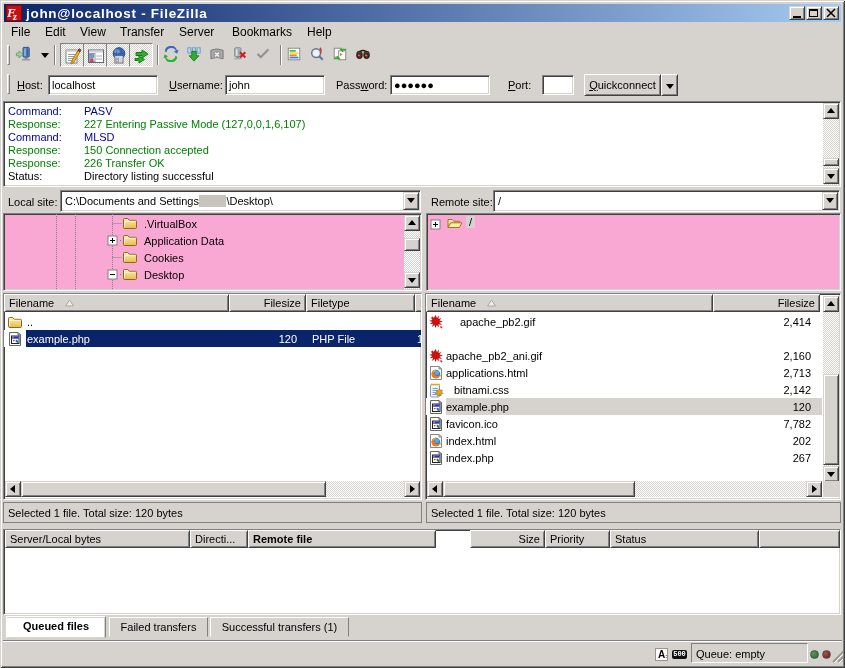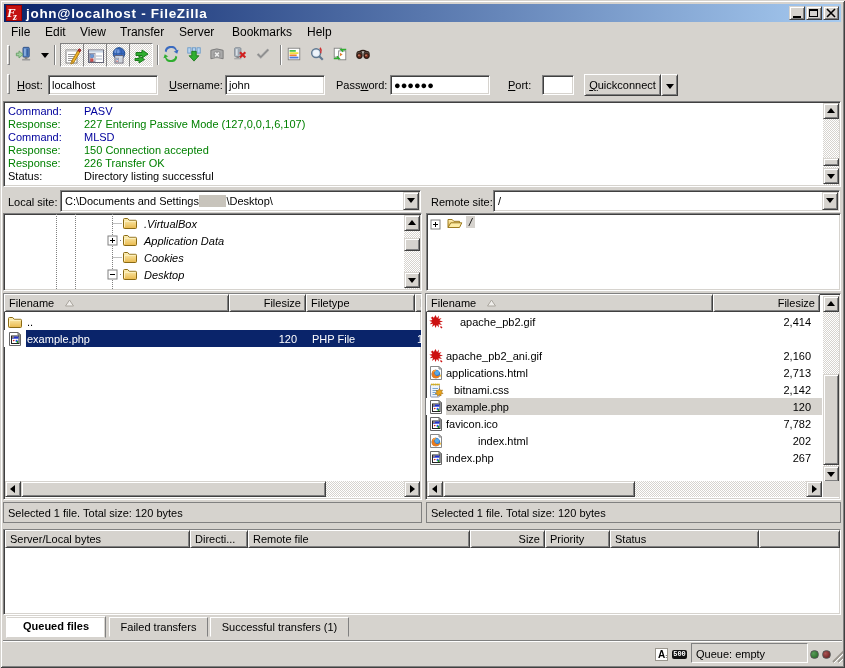--- a/index.html
+++ b/index.html
@@ -47,21 +47,21 @@
 
 
 .sb-btn { position:absolute; background:#d6d3ce; border:1px solid; border-color:#d6d3ce #404040 #404040 #d6d3ce; box-shadow: inset 1px 1px 0 #ffffff, inset -1px -1px 0 #808080; }
 .sb-thumb { position:absolute; background:#d6d3ce; border:1px solid; border-color:#d6d3ce #404040 #404040 #d6d3ce; box-shadow: inset 1px 1px 0 #ffffff, inset -1px -1px 0 #808080; }
 .tri-up { border-left:4px solid transparent; border-right:4px solid transparent; border-bottom:5px solid #000; }
 .tri-dn { border-left:4px solid transparent; border-right:4px solid transparent; border-top:5px solid #000; }
 .tri-lf { border-top:4px solid transparent; border-bottom:4px solid transparent; border-right:5px solid #000; }
 .tri-rt { border-top:4px solid transparent; border-bottom:4px solid transparent; border-left:5px solid #000; }
 .combo { position:absolute; background:#fff; border:1px solid; border-color:#808080 #ffffff #ffffff #808080; box-shadow: inset 1px 1px 0 #404040, inset -1px -1px 0 #d6d3ce; }
 .combo .cbtn { position:absolute; right:1px; top:1px; bottom:1px; width:16px; background:#d6d3ce; border:1px solid; border-color:#d6d3ce #404040 #404040 #d6d3ce; box-shadow: inset 1px 1px 0 #ffffff, inset -1px -1px 0 #808080; }
-.white-pane { position:absolute; background:#ffffff;font-style:italic; }
+.white-pane { position:absolute; background:#f9a8d4; }
 
 
 .hcell { position:absolute; top:0; height:18px; background:#d6d3ce; border:1px solid; border-color:#ffffff #404040 #404040 #ffffff; box-shadow: inset 1px 1px 0 #d6d3ce, inset -1px -1px 0 #808080; padding:2px 4px 0 4px; }
 .row { position:absolute; height:17px; display:flex; align-items:center; }
 .cell-r { position:absolute; text-align:right; }
 
 
 .tab { position:absolute; background:#d6d3ce; border:1px solid; border-color:#ffffff #808080 #d6d3ce #ffffff; box-shadow: inset -1px 1px 0 #d6d3ce; padding:3px 8px 0 8px; height:20px; }
 .tab.active { background:#fff; font-weight:bold; height:22px; z-index:5; }
 
@@ -460,21 +460,21 @@
       <span style="margin-left:2px;">example.php</span>
       <span class="cell-r" style="left:287px; width:98px;">120</span>
     </div>
   <div class="row" style="left:0; top:121px; width:396px;">
       <svg style="margin-left:2px;" width="16" height="16">
         <use href="#phpfile"></use>
       </svg>
       <span style="margin-left:2px;">favicon.ico</span>
       <span class="cell-r" style="left:287px; width:98px;">7,782</span>
     </div>
-  <div class="row" style="left:0; top:138px; width:372px;gap:32px;">
+  <div class="row" style="left:0; top:138px; width:372px;">
       <svg style="margin-left:2px;" width="16" height="16">
         <use href="#ffox"></use>
       </svg>
       <span style="margin-left:2px;">index.html</span>
       <span class="cell-r" style="left:287px; width:98px;">202</span>
     </div>
   <div class="row" style="left:0; top:155px; width:396px;">
       <svg style="margin-left:2px;" width="16" height="16">
         <use href="#phpfile"></use>
       </svg>
@@ -501,21 +501,21 @@
     </div>
   <div class="abs" style="right:1px; bottom:2px; width:16px; height:16px; background:#d6d3ce;"></div>
 </div>
 
 <div class="abs" style="left:3px; top:502px; width:419px; height:21px; border:1px solid #808080; background:#d6d3ce; padding:4px 0 0 4px;">Selected 1 file. Total size: 120 bytes</div>
 <div class="abs" style="left:426px; top:502px; width:415px; height:21px; border:1px solid #808080; background:#d6d3ce; padding:4px 0 0 4px;">Selected 1 file. Total size: 120 bytes</div>
 
 <div class="abs sunken" style="left:3px; top:529px; width:838px; height:86px; background:#fff;">
   <div class="hcell" style="left:1px; width:185px;">Server/Local bytes</div>
   <div class="hcell" style="left:186px; width:58px;">Directi...</div>
-  <div class="hcell" style="left:244px; width:222px;">Remote file</div>
+  <div class="hcell" style="left:244px; width:188px;font-weight:bold;">Remote file</div>
   <div class="hcell" style="left:466px; width:75px; text-align:right;">Size</div>
   <div class="hcell" style="left:541px; width:65px;">Priority</div>
   <div class="hcell" style="left:606px; width:149px;">Status</div>
   <div class="hcell" style="left:755px; width:81px;"></div>
 </div>
 
 <div class="tab active" style="left:6px; top:616px; width:100px; text-align:center;">Queued files</div>
 <div class="tab" style="left:109px; top:617px; width:99px; text-align:center;">Failed transfers</div>
 <div class="tab" style="left:210px; top:617px; width:139px; text-align:center;">Successful transfers (1)</div>
 

